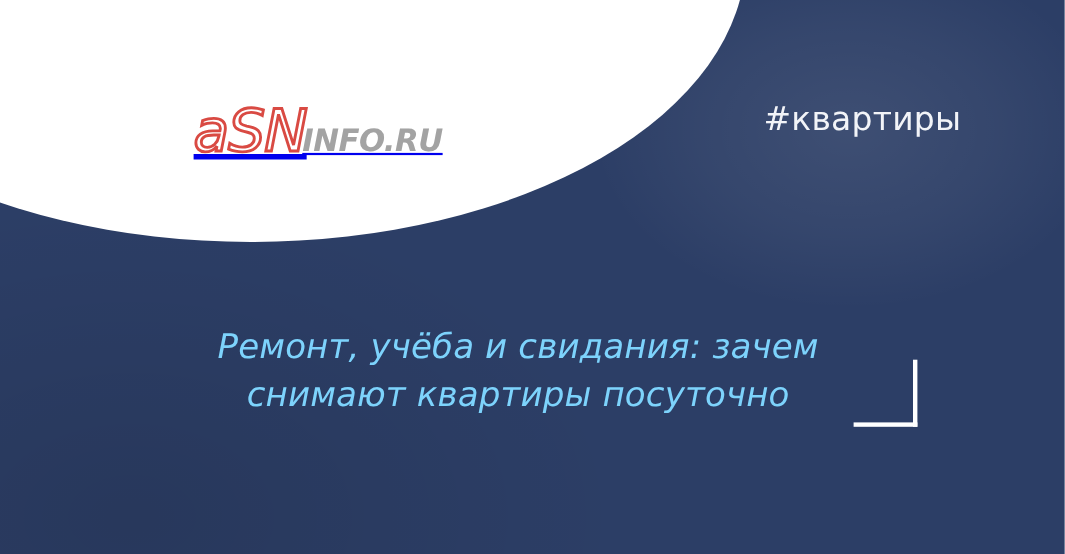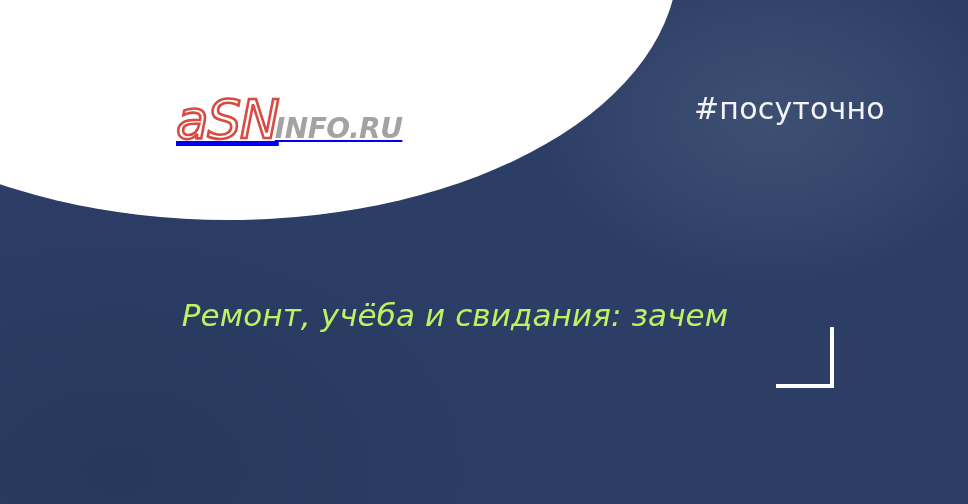--- a/index.html
+++ b/index.html
@@ -86,31 +86,31 @@
     font-size: 30px;
     line-height: 34px;
     letter-spacing: 0.2px;
     color: #f2f4f8;
     white-space: nowrap;
   }
 
   
   .headline {
     position: absolute;
-    left: 60px;
+    left: 76px;
     top: 272px;
     width: 790px;
     text-align: center;
     font-family: "DejaVu Sans", sans-serif;
     font-style: italic;
     font-weight: 400;
     font-size: 31px;
     line-height: 44px;
     letter-spacing: 0.1px;
-    color: #bef264;
+    color: #7dd3fc;
   }
   .headline-line { display: block; white-space: nowrap; }
 
   
   .corner-bracket {
     position: absolute;
     left: 776px;
     top: 327px;
     width: 58px;
     height: 61px;
@@ -137,24 +137,25 @@
 
   <div class="bg-glow"></div>
 
   <div class="white-blob"></div>
 
   <a class="logo" href="#">
     <span class="logo-asn">aSN</span>
     <span class="logo-info">INFO.RU</span>
   </a>
 
-  <div class="hashtag">#посуточно</div>
+  <div class="hashtag">#квартиры</div>
 
   <h1 class="headline">
     <span class="headline-line">Ремонт, учёба и свидания: зачем</span>
+    <span class="headline-line">снимают квартиры посуточно</span>
   </h1>
 
   <div class="corner-bracket">
     <span class="bar-v"></span>
     <span class="bar-h"></span>
   </div>
 
 </div>
 
 </body></html>

